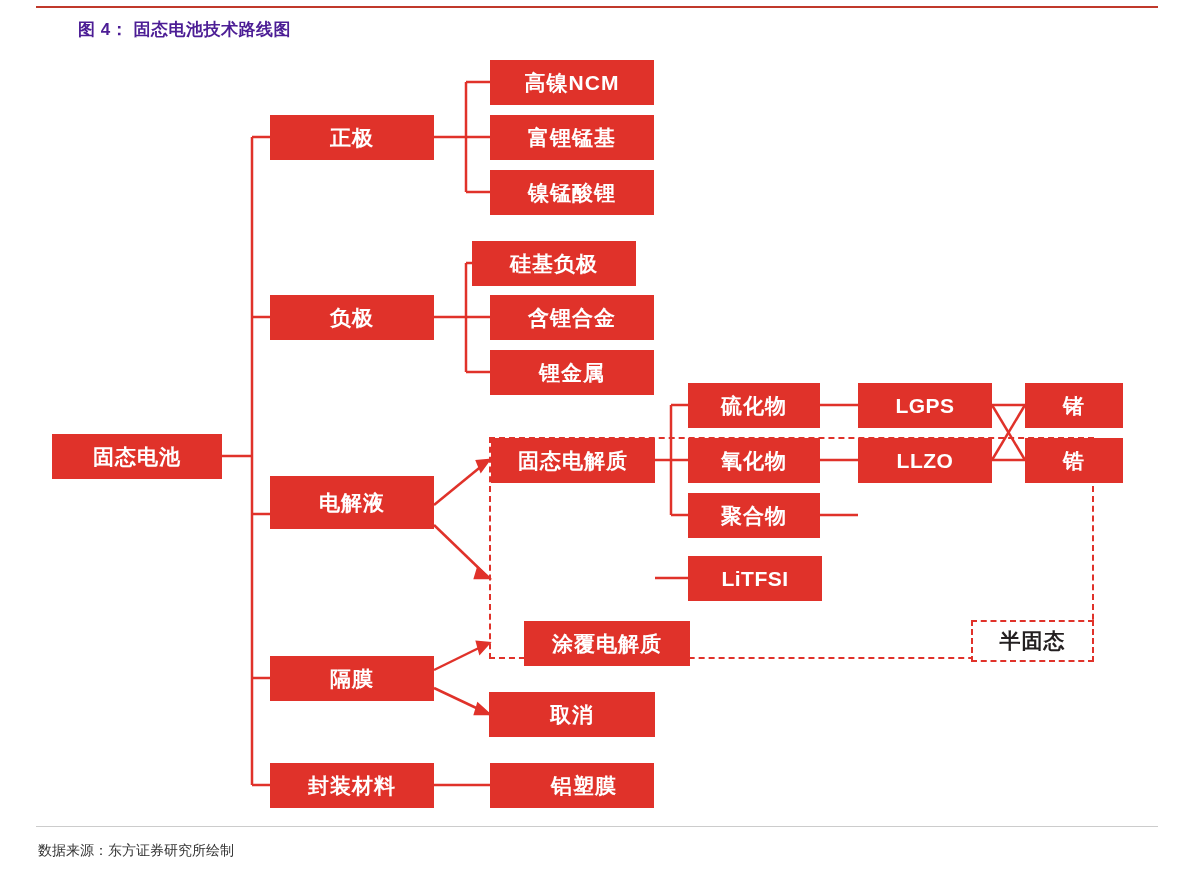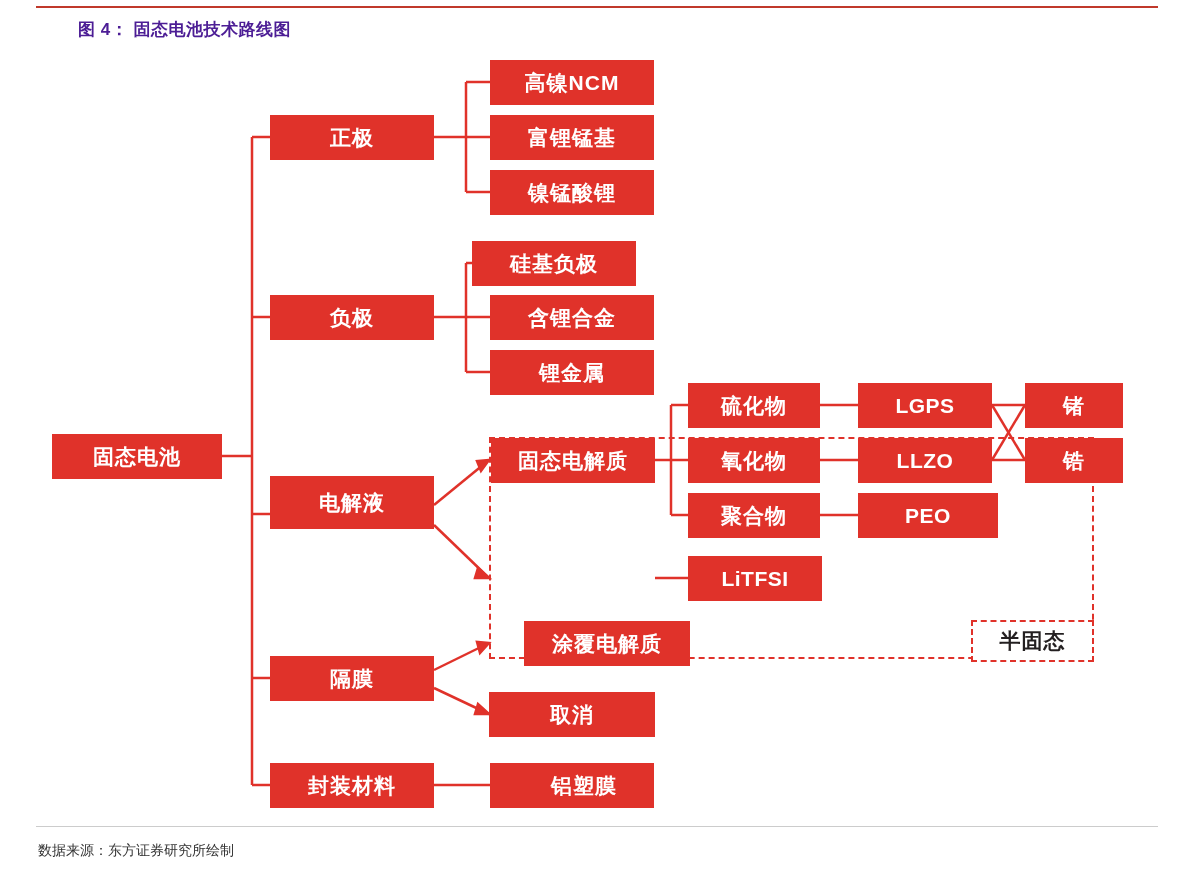--- a/index.html
+++ b/index.html
@@ -190,21 +190,20 @@
 
     <div class="node" style="left:270px; top:476px; width:164px; height:53px;">电解液</div>
 
     <div class="node" style="left:491px; top:438px; width:164px; height:45px;font-family:Liberation Serif, serif;">固态电解质</div>
     <div class="node" style="left:688px; top:383px; width:132px; height:45px;">硫化物</div>
     <div class="node" style="left:688px; top:438px; width:132px; height:45px;">氧化物</div>
     <div class="node" style="left:688px; top:493px; width:132px; height:45px;">聚合物</div>
 
     <div class="node latin" style="left:858px; top:383px; width:134px; height:45px;">LGPS</div>
     <div class="node latin" style="left:858px; top:438px; width:134px; height:45px;">LLZO</div>
-    <div class="node latin" style="left:858px; top:493px; width:140px; height:45px;">PEO</div>
 
     <div class="node" style="left:1025px; top:383px; width:98px; height:45px;">锗</div>
     <div class="node" style="left:1025px; top:438px; width:98px; height:45px;">锆</div>
 
     <div class="node latin" style="left:688px; top:556px; width:134px; height:45px;">LiTFSI</div>
 
     <div class="node" style="left:270px; top:656px; width:164px; height:45px;">隔膜</div>
     <div class="node" style="left:489px; top:621px; width:166px; height:45px;margin-left:35px;">涂覆电解质</div>
     <div class="node" style="left:489px; top:692px; width:166px; height:45px;">取消</div>
 

